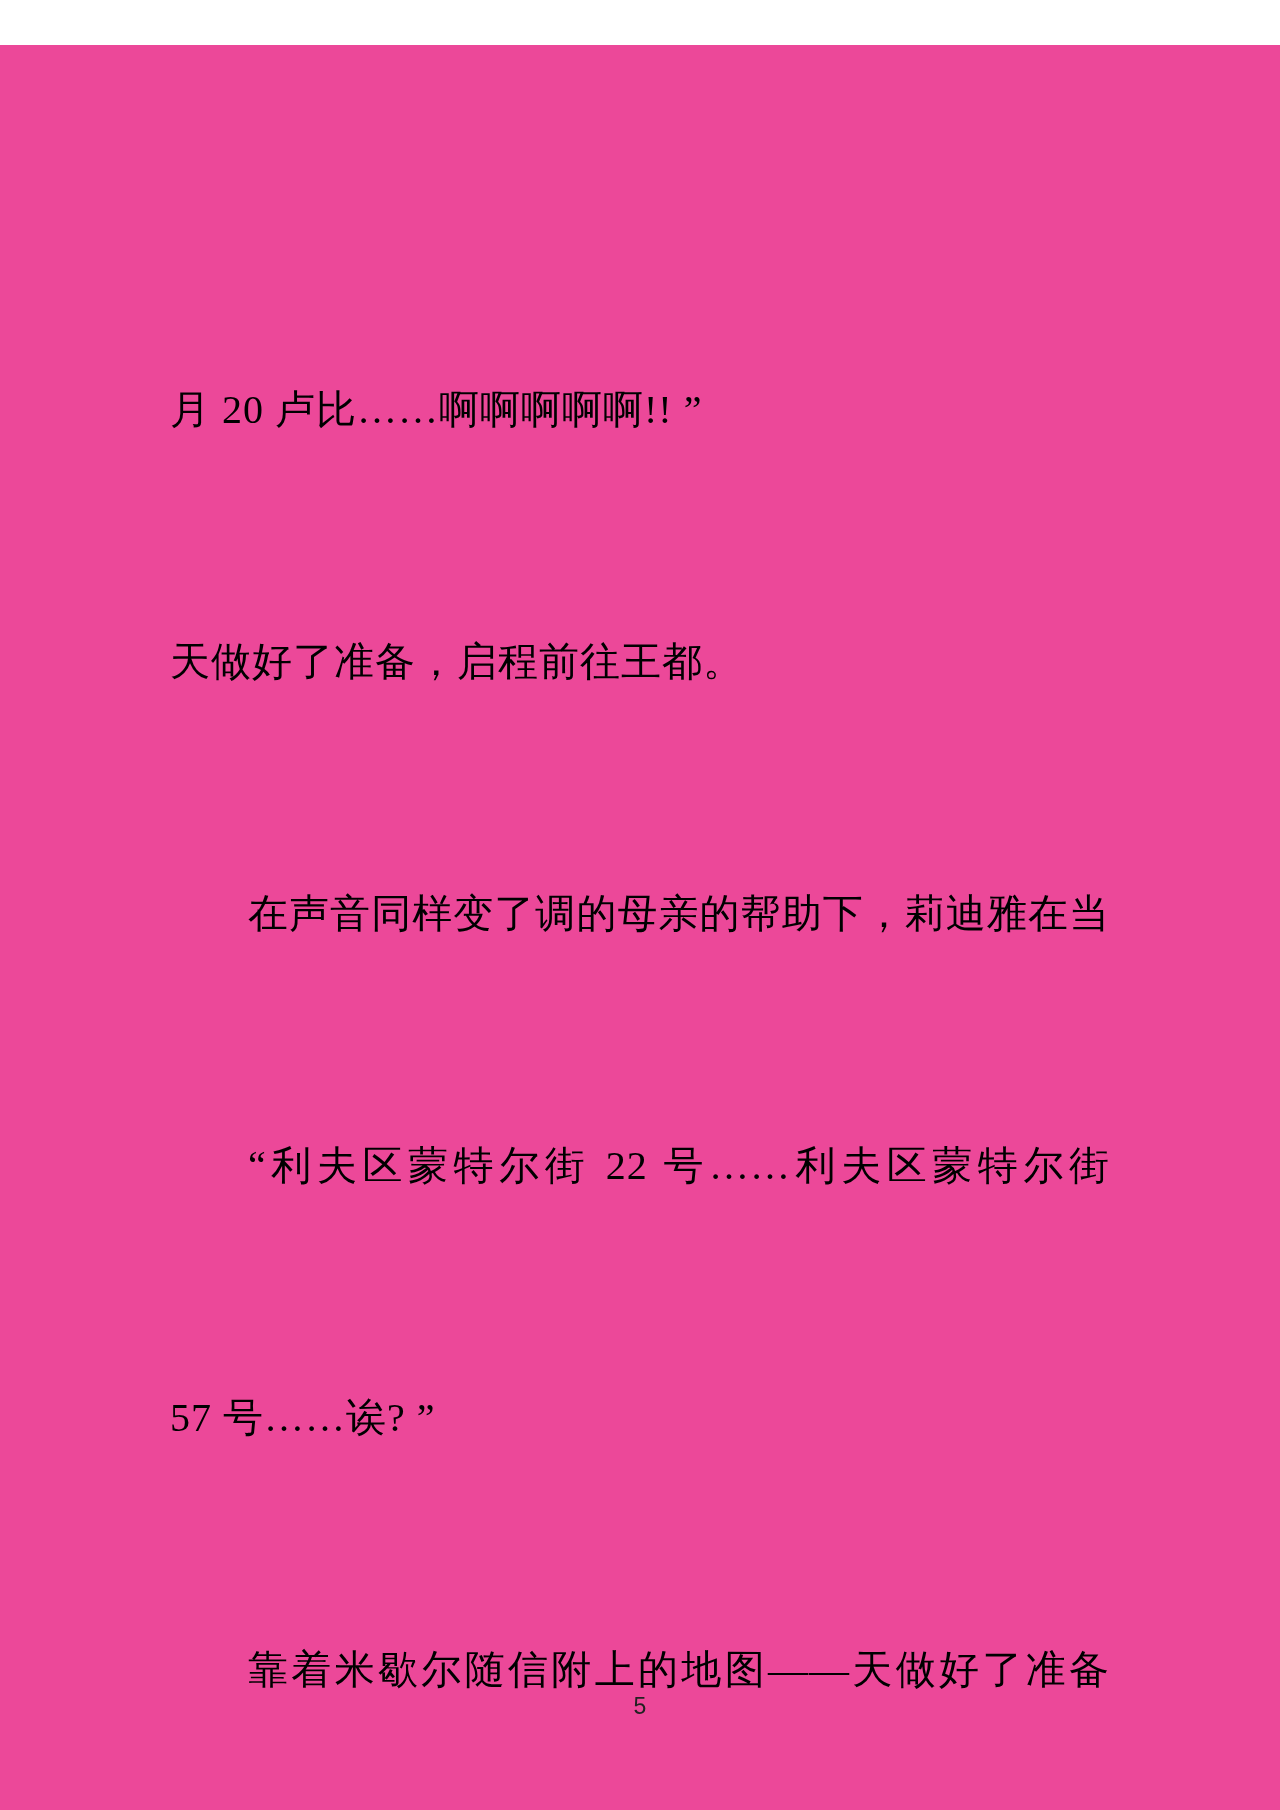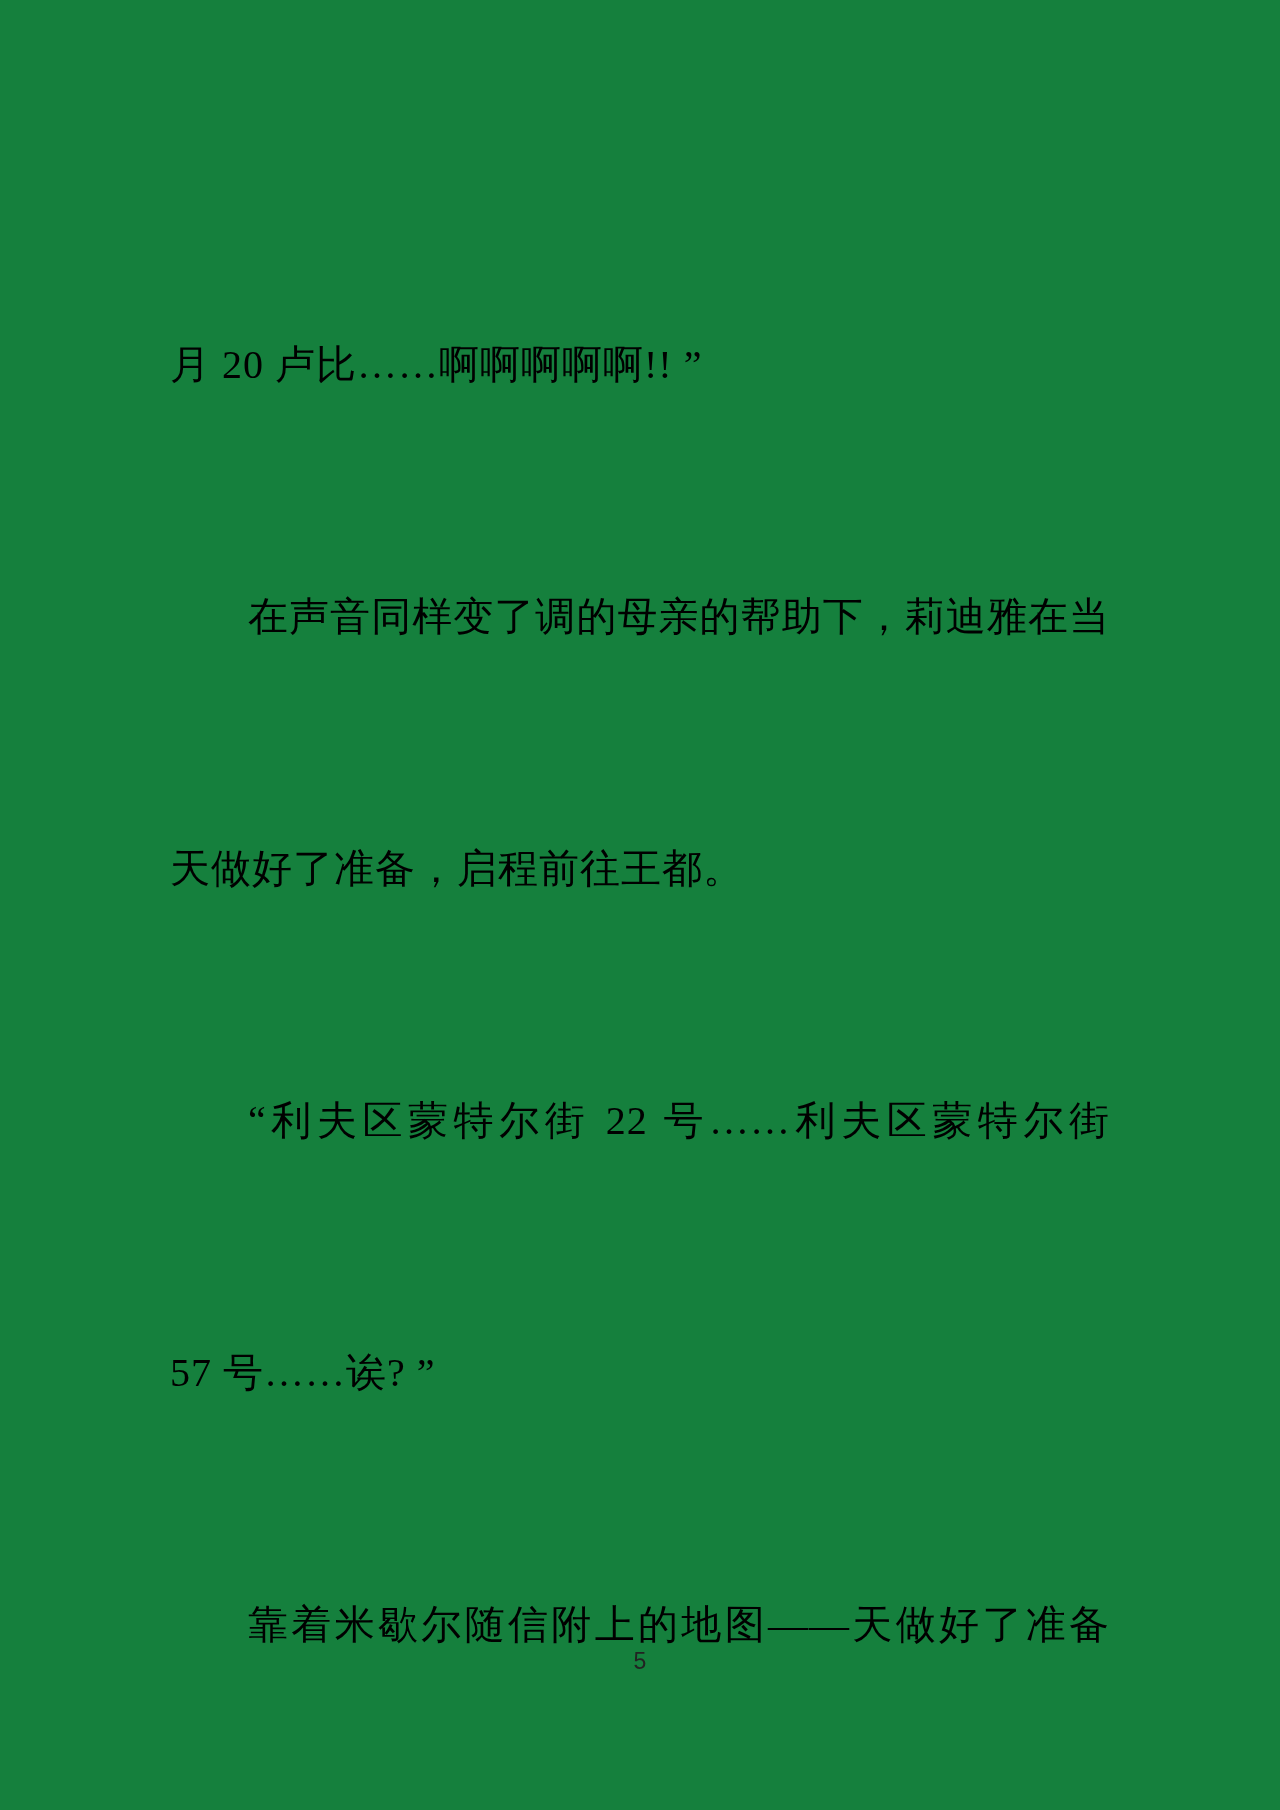--- a/index.html
+++ b/index.html
@@ -11,21 +11,22 @@
     width: 1280px;
     height: 1810px;
     position: relative;
     overflow: hidden;
     font-family: "Liberation Serif", "DejaVu Serif", serif;
     color: #000000;
   }
   .page {
     position: absolute;
     inset: 0;
-    background: #15803d;
+    background: #ec4899;
+    margin-top: 45px;
   }
   .text-body {
     position: absolute;
     left: 170px;
     top: 155px;
     width: 940px;
     font-size: 40px;
     line-height: 84px;
     letter-spacing: 1px;
     white-space: pre-wrap;
@@ -56,22 +57,22 @@
     color: #222222;
   }
 </style>
 </head>
 <body>
 
 <div class="page">
 
   <div class="text-body">
     <div class="line">月 20 卢比……啊啊啊啊啊!! ”</div>
+    <div class="line">天做好了准备，启程前往王都。</div>
     <div class="line ind j">在声音同样变了调的母亲的帮助下，莉迪雅在当</div>
-    <div class="line">天做好了准备，启程前往王都。</div>
     <div class="line ind j">“利夫区蒙特尔街 22 号……利夫区蒙特尔街</div>
     <div class="line">57 号……诶? ”</div>
     <div class="line ind j">靠着米歇尔随信附上的地图——天做好了准备</div>
     
     
     
     
     
     
     

